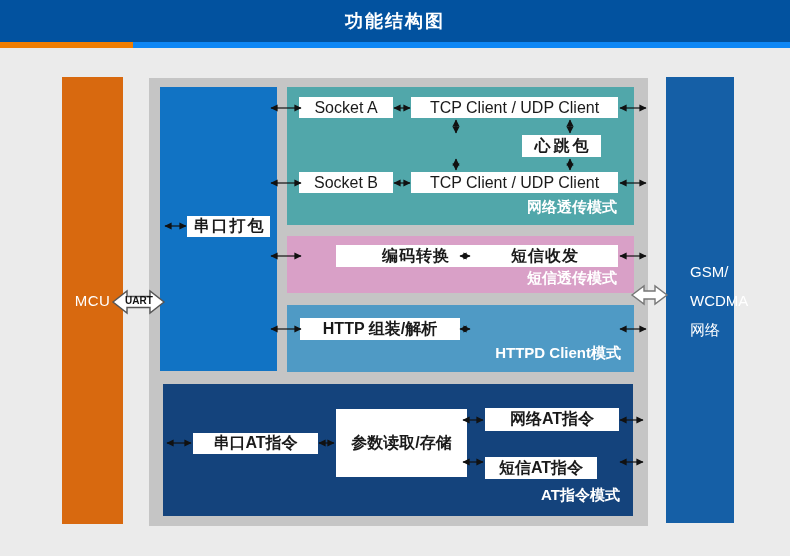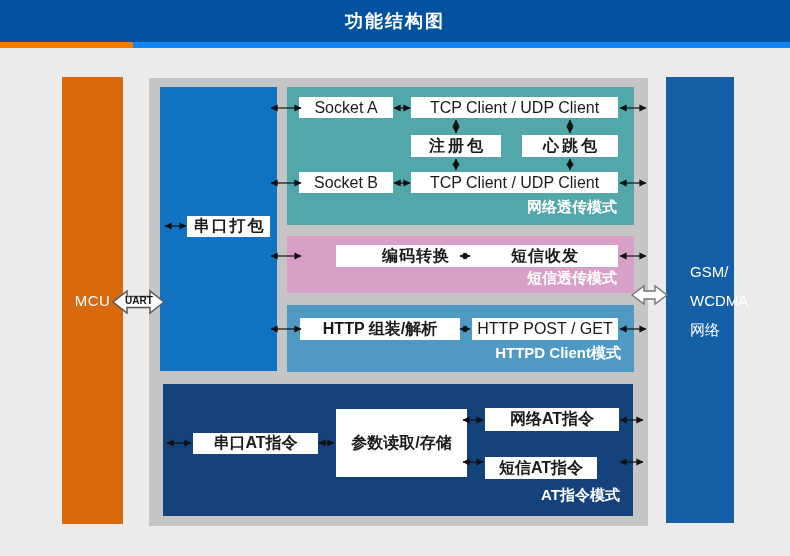--- a/index.html
+++ b/index.html
@@ -67,36 +67,34 @@
   <div class="abs container"></div>
 
   <div class="abs serial-box"></div>
   <div class="wbox cjk" style="left:187px;top:216px;width:83px;height:21px;letter-spacing:2px;text-indent:2px;">串口打包</div>
 
   <div class="abs panel teal-panel">
     <div class="mode-label" style="right:17px;bottom:8px;">网络透传模式</div>
   </div>
   <div class="wbox" style="left:299px;top:97px;width:94px;height:21px;">Socket A</div>
   <div class="wbox" style="left:411px;top:97px;width:207px;height:21px;">TCP Client / UDP Client</div>
-  <div class="wbox cjk sp" style="left:411px;top:135px;width:90px;height:22px;">注册包</div>
-  <div class="wbox cjk sp" style="left:522px;top:135px;width:96px;height:22px;">心跳包</div>
+  <div class="wbox cjk sp" style="left:522px;top:135px;width:79px;height:22px;">心跳包</div>
   <div class="wbox" style="left:299px;top:172px;width:94px;height:21px;">Socket B</div>
   <div class="wbox" style="left:411px;top:172px;width:207px;height:21px;">TCP Client / UDP Client</div>
 
   <div class="abs panel pink-panel">
     <div class="mode-label" style="right:17px;bottom:5px;">短信透传模式</div>
   </div>
   <div class="wbox cjk" style="left:300px;top:245px;width:160px;height:22px;letter-spacing:1px;margin-left:36px;">编码转换</div>
   <div class="wbox cjk" style="left:472px;top:245px;width:146px;height:22px;letter-spacing:1px;">短信收发</div>
 
   <div class="abs panel httpd-panel">
     <div class="mode-label" style="right:13px;bottom:9px;">HTTPD Client模式</div>
   </div>
   <div class="wbox cjk" style="left:300px;top:318px;width:160px;height:22px;">HTTP 组装/解析</div>
-  <div class="wbox" style="left:472px;top:318px;width:146px;height:22px;">HTTP POST / GET</div>
 
   <div class="abs panel at-panel">
     <div class="mode-label" style="right:13px;bottom:11px;">AT指令模式</div>
   </div>
   <div class="wbox cjk" style="left:193px;top:433px;width:125px;height:21px;">串口AT指令</div>
   <div class="wbox cjk" style="left:336px;top:409px;width:131px;height:68px;">参数读取/存储</div>
   <div class="wbox cjk" style="left:485px;top:408px;width:134px;height:23px;">网络AT指令</div>
   <div class="wbox cjk" style="left:485px;top:457px;width:112px;height:22px;">短信AT指令</div>
 
   <svg class="abs overlay" viewBox="0 0 790 556">

